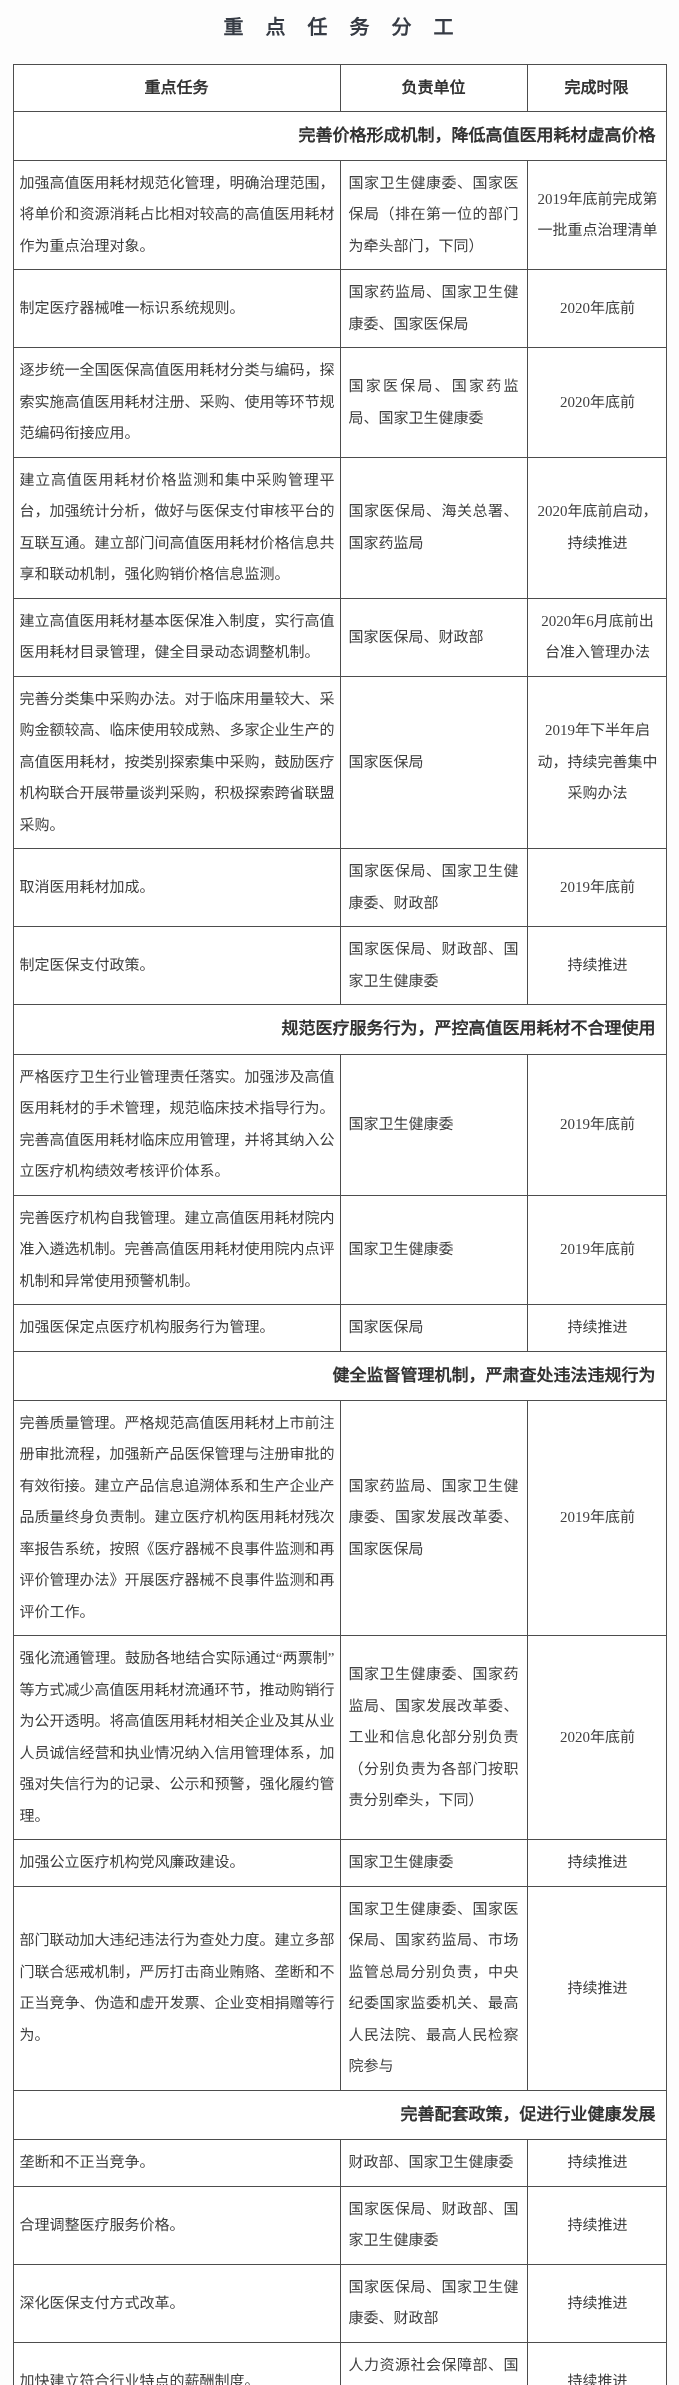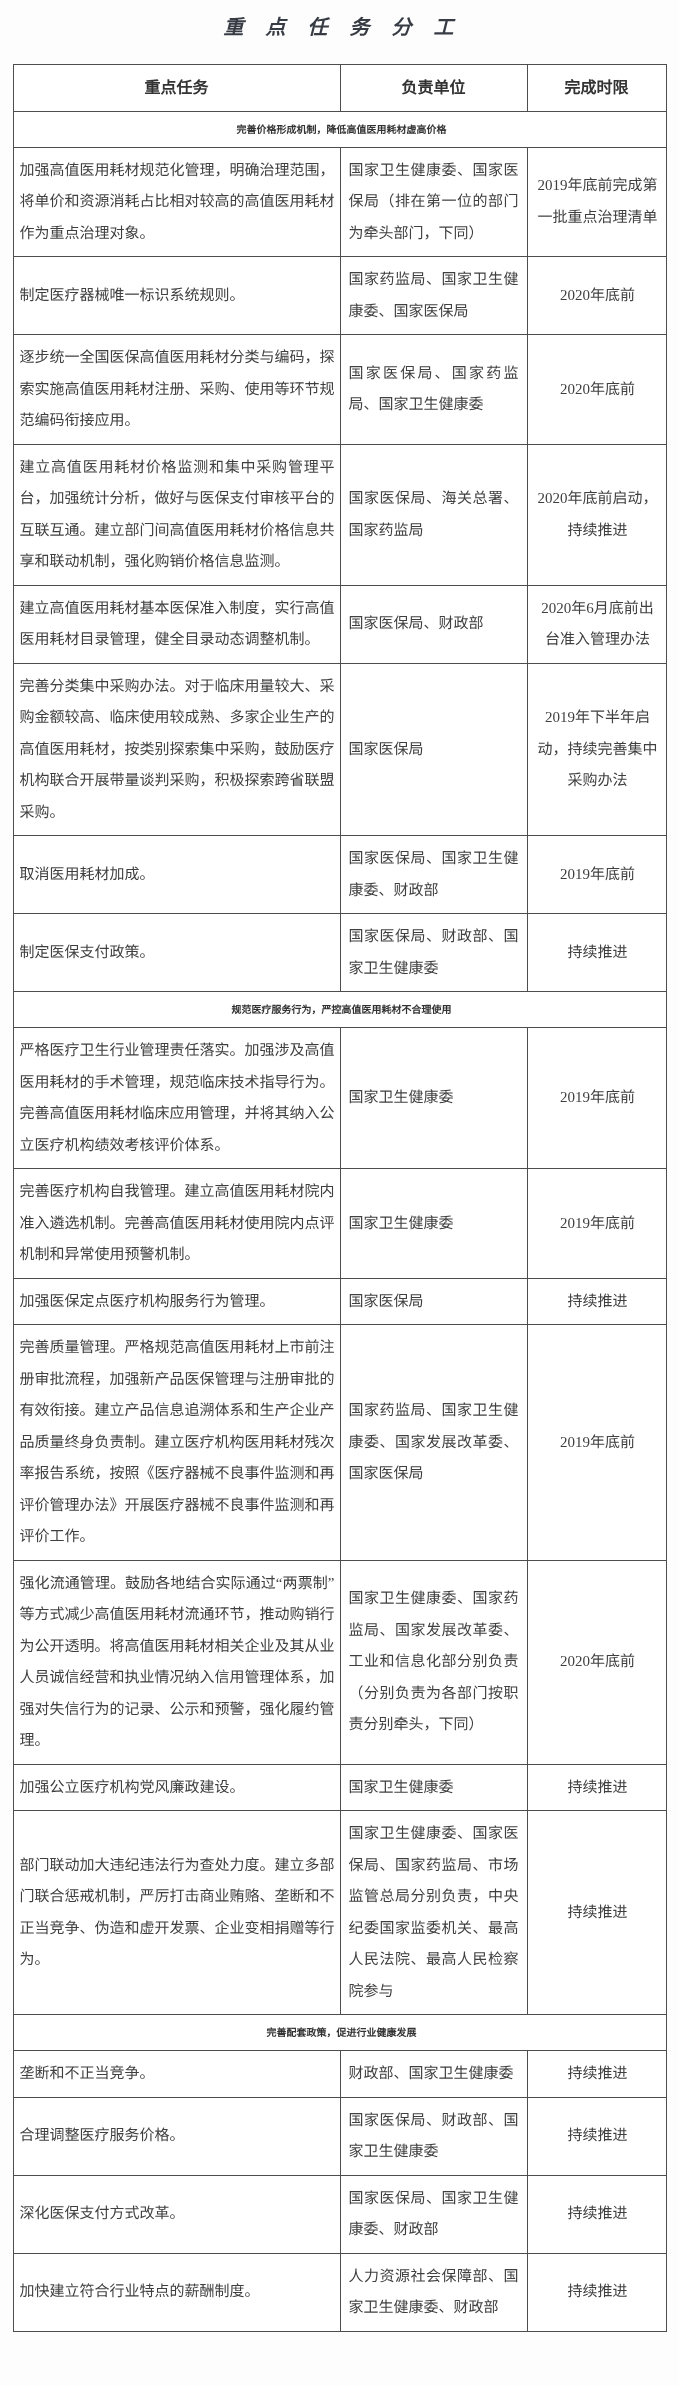--- a/index.html
+++ b/index.html
@@ -24,21 +24,20 @@
   }
   .doc-title {
     margin: 2px 8px 24px 0;
     text-align: center;
     font-size: 20px;
     font-weight: bold;
     color: var(--title_text);
     letter-spacing: 22px;
     padding-left: 28px; 
     line-height: 1.3;
-    font-style: italic;
   }
   table.task-table {
     width: 653px;
     margin: 0 auto;
     border-collapse: collapse;
     table-layout: fixed;
     background: #ffffff;
   }
   .task-table col.col-task     { width: 327px; }
   .task-table col.col-unit     { width: 187px; }
@@ -73,24 +72,24 @@
     text-align: justify;
     text-align-last: left;
     padding: 7px 8px;
   }
   td.cell-deadline {
     text-align: center;
     padding: 7px 6px 7px 8px;
   }
   tr.section-row td {
     font-weight: bold;
-    font-size: 10px;
+    font-size: 17px;
     color: var(--heading_text);
     padding: 8px 10px 8px 14px;
-    text-align: center;
+    text-align: right;
     line-height: 1.9;
     margin-top: 39px;
   }
 </style>
 <title>重点任务分工</title></head>
 <body>
 
 <div class="page">
   <h1 class="doc-title">重点任务分工</h1>
 
@@ -162,20 +161,23 @@
         <tr>
           <td class="cell-task">完善医疗机构自我管理。建立高值医用耗材院内准入遴选机制。完善高值医用耗材使用院内点评机制和异常使用预警机制。</td>
           <td class="cell-unit">国家卫生健康委</td>
           <td class="cell-deadline">2019年底前</td>
         </tr>
         <tr>
           <td class="cell-task">加强医保定点医疗机构服务行为管理。</td>
           <td class="cell-unit">国家医保局</td>
           <td class="cell-deadline">持续推进</td>
         </tr>
+        <tr class="section-row">
+          <td colspan="3">健全监督管理机制，严肃查处违法违规行为</td>
+        </tr>
         <tr>
           <td class="cell-task">完善质量管理。严格规范高值医用耗材上市前注册审批流程，加强新产品医保管理与注册审批的有效衔接。建立产品信息追溯体系和生产企业产品质量终身负责制。建立医疗机构医用耗材残次率报告系统，按照《医疗器械不良事件监测和再评价管理办法》开展医疗器械不良事件监测和再评价工作。</td>
           <td class="cell-unit">国家药监局、国家卫生健康委、国家发展改革委、国家医保局</td>
           <td class="cell-deadline">2019年底前</td>
         </tr>
         <tr>
           <td class="cell-task">强化流通管理。鼓励各地结合实际通过“两票制”等方式减少高值医用耗材流通环节，推动购销行为公开透明。将高值医用耗材相关企业及其从业人员诚信经营和执业情况纳入信用管理体系，加强对失信行为的记录、公示和预警，强化履约管理。</td>
           <td class="cell-unit">国家卫生健康委、国家药监局、国家发展改革委、工业和信息化部分别负责（分别负责为各部门按职责分别牵头，下同）</td>
           <td class="cell-deadline">2020年底前</td>
         </tr>

